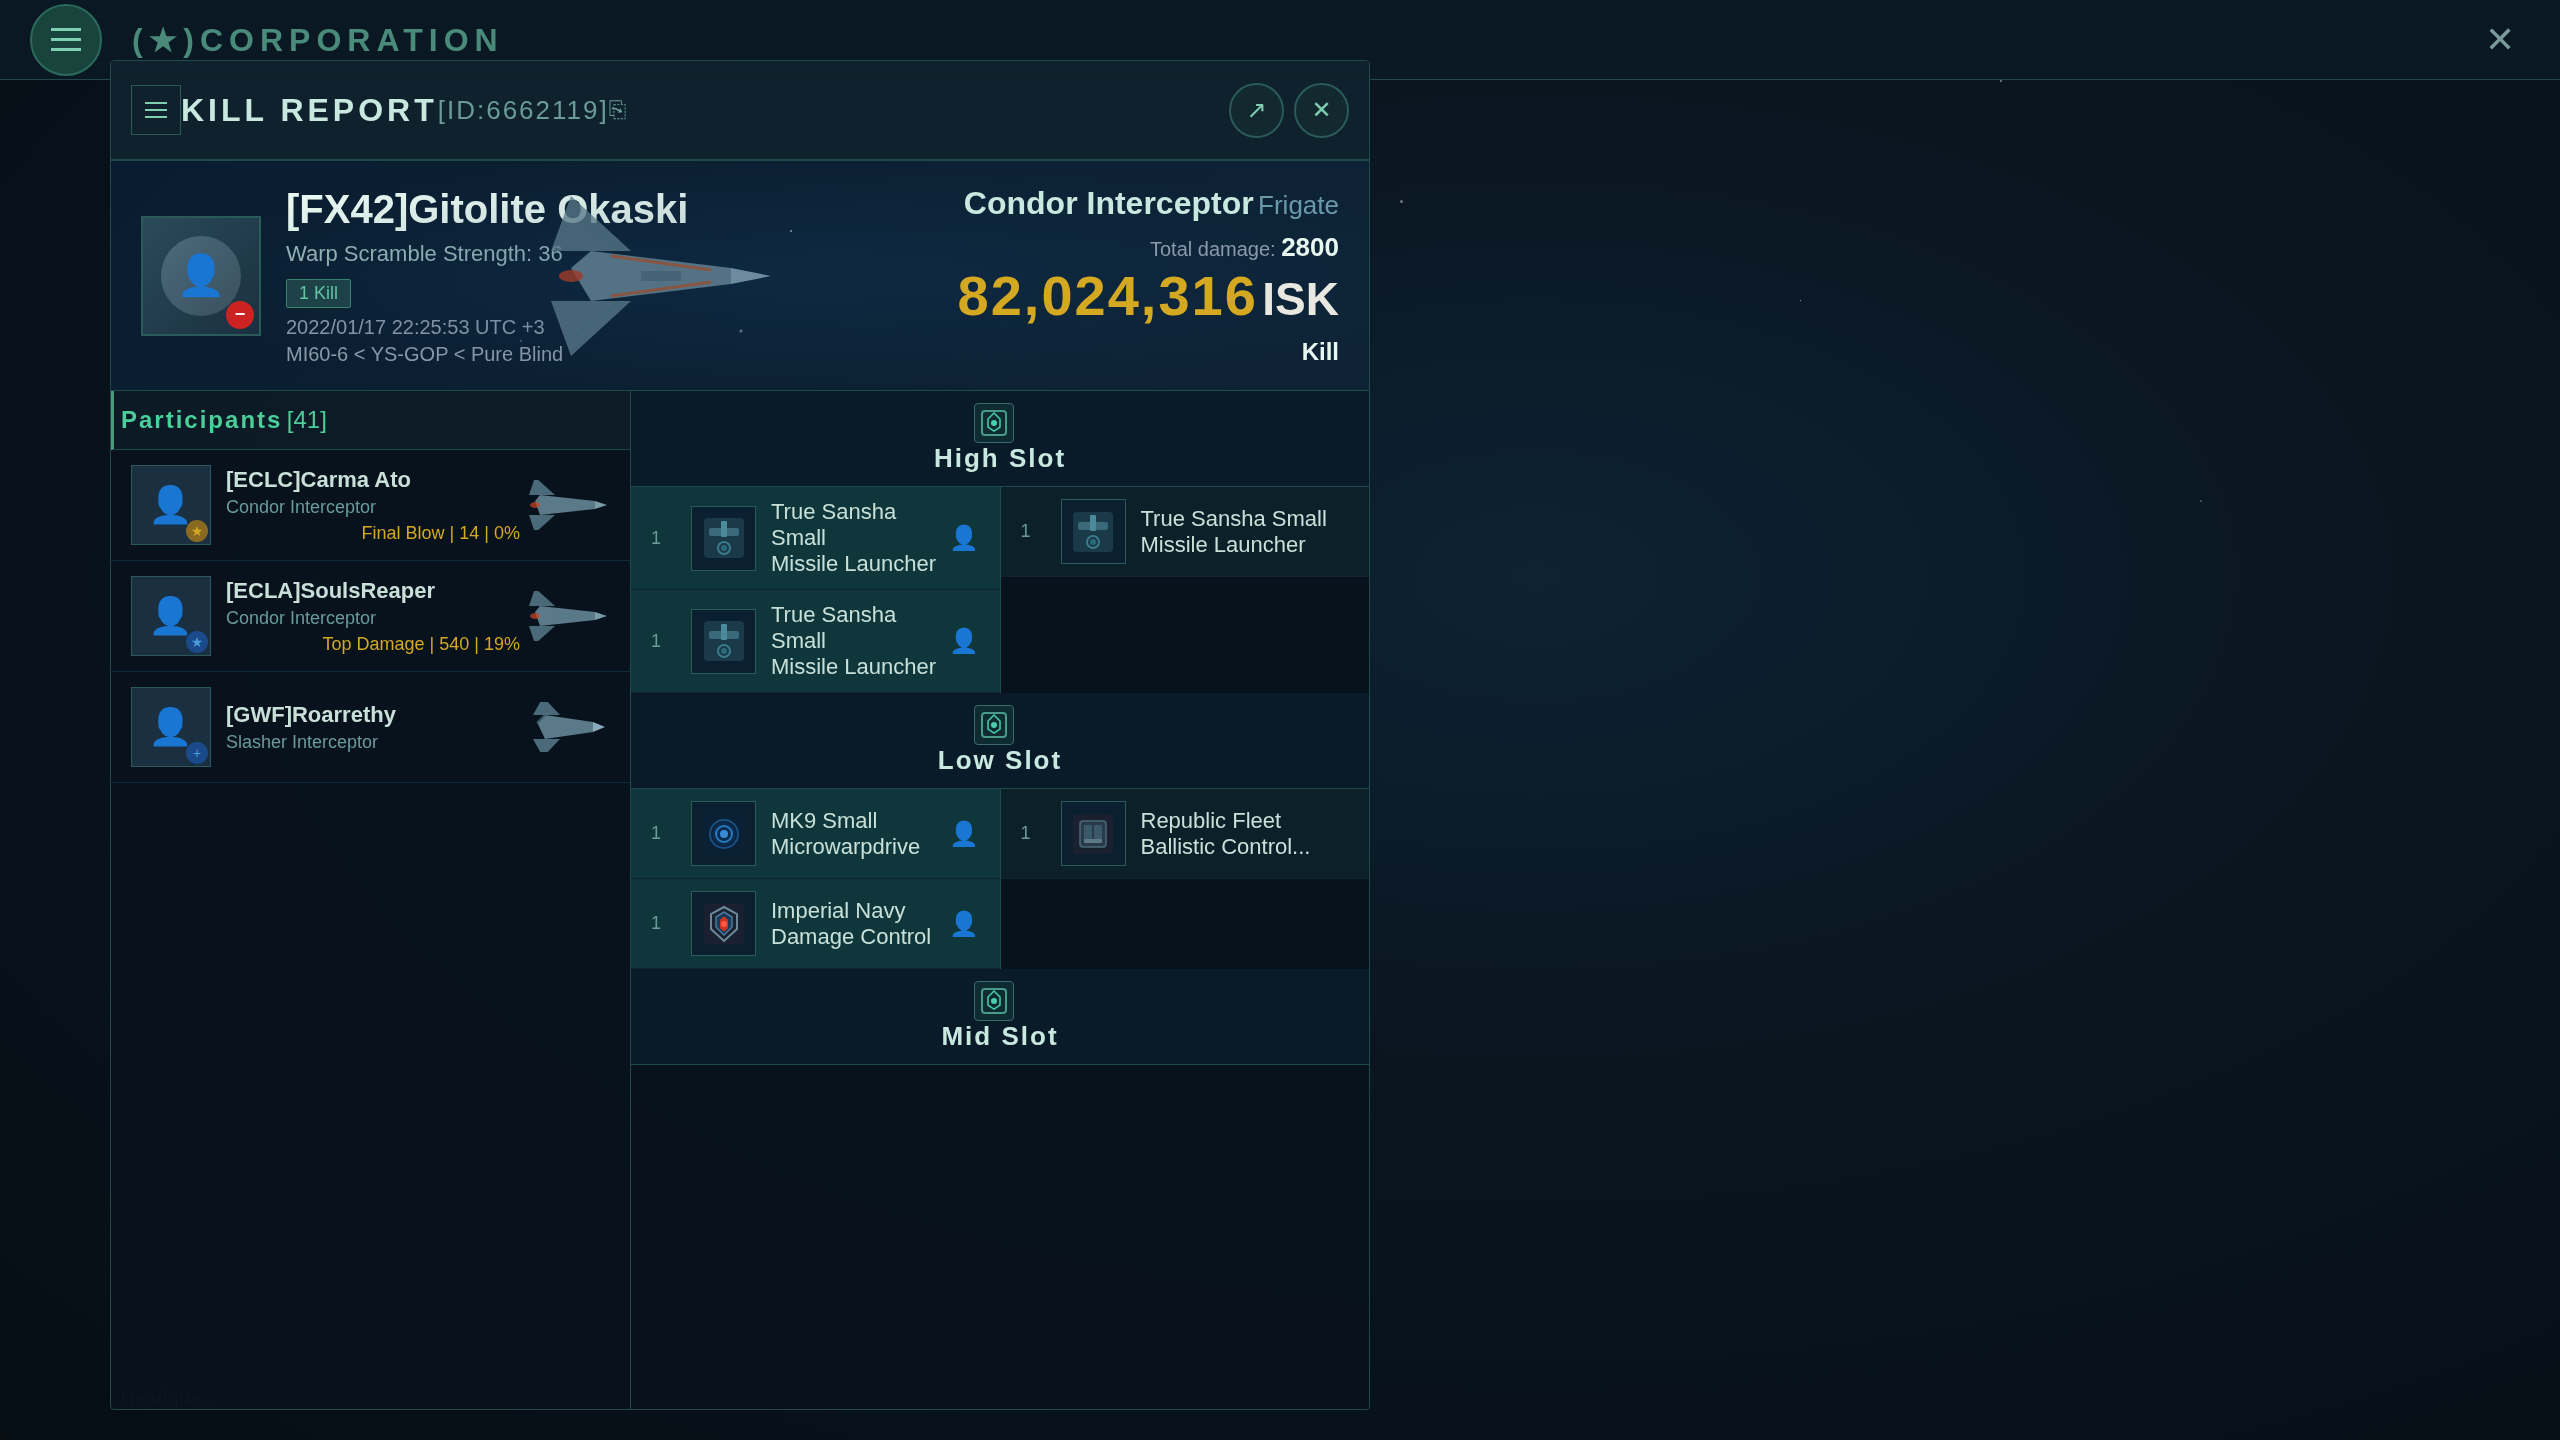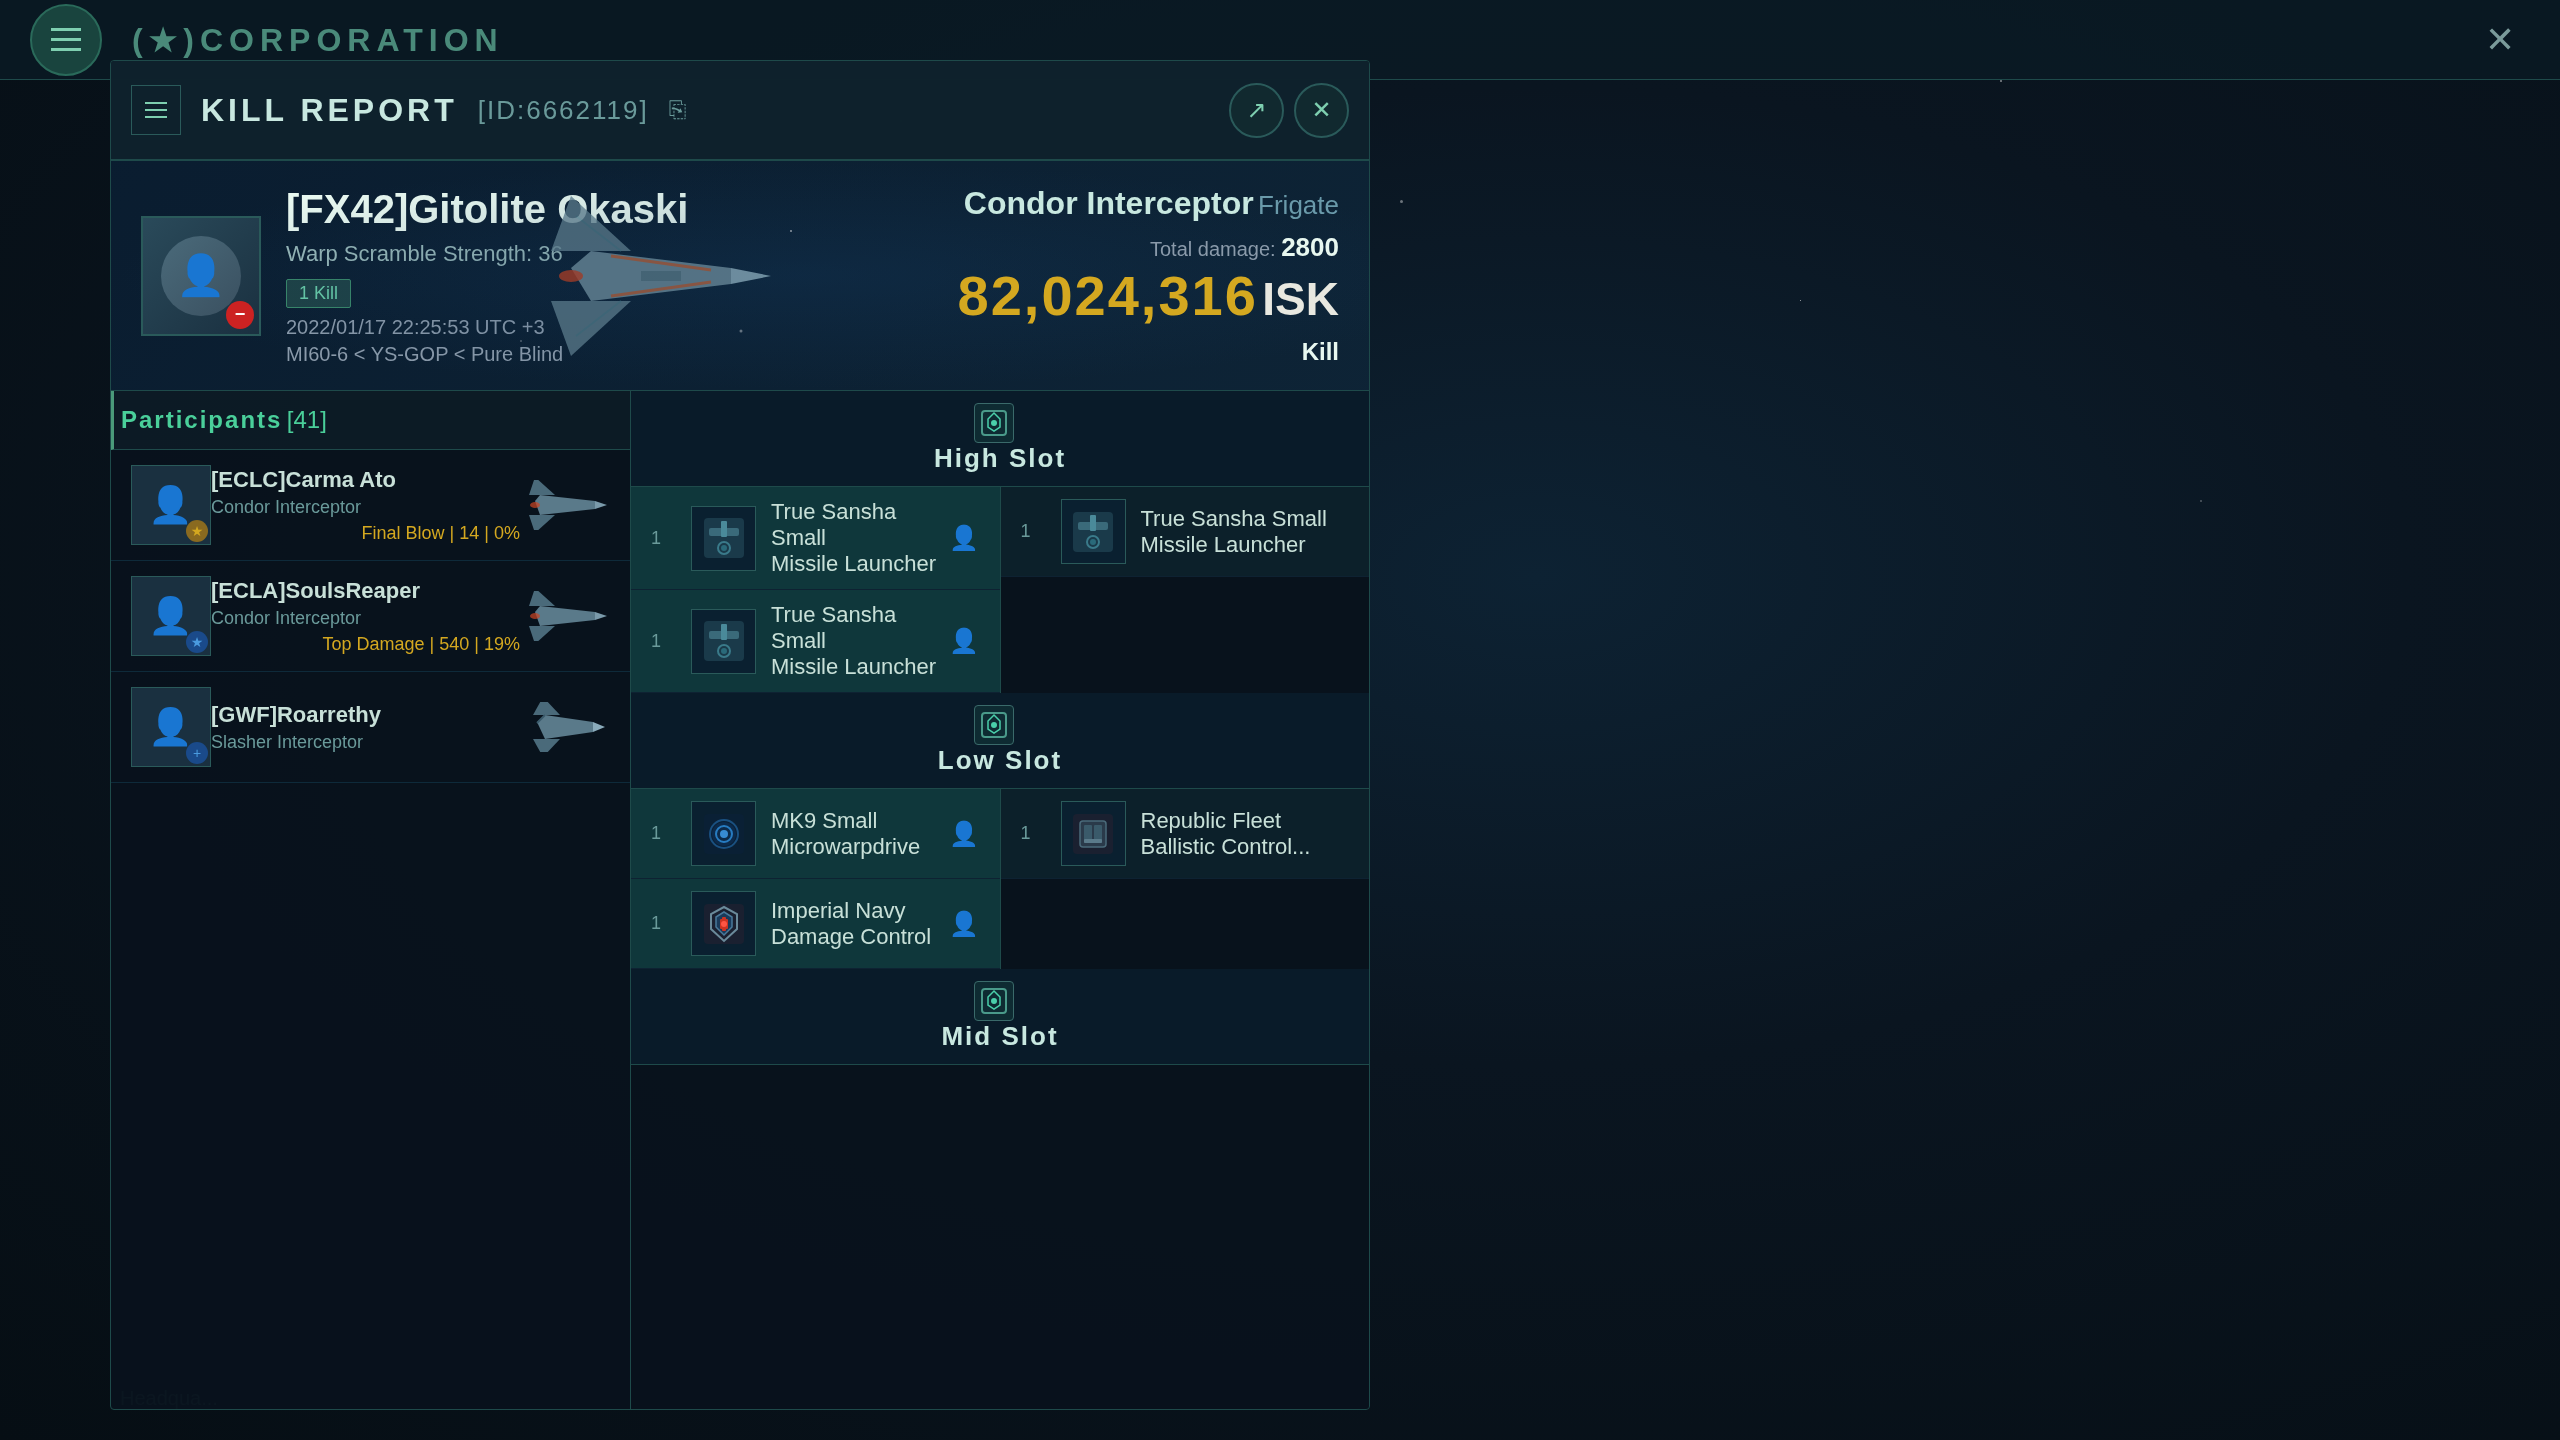--- a/index.html
+++ b/index.html
@@ -80,21 +80,20 @@
     }
 
     
     .panel-header {
       height: 100px;
       background: rgba(15,35,45,0.95);
       border-bottom: 2px solid #1e4a4a;
       display: flex;
       align-items: center;
       padding: 0 20px;
-      gap: 20px;
     }
 
     .panel-hamburger {
       width: 50px; height: 50px;
       border: 1px solid #2a5a5a;
       display: flex; align-items: center; justify-content: center;
       cursor: pointer;
     }
 
     .panel-hamburger-icon {
@@ -372,20 +371,21 @@
       width: 22px; height: 22px;
       border-radius: 50%;
       display: flex; align-items: center; justify-content: center;
       font-size: 14px;
     }
 
     .corp-badge.gold { background: #8a6a20; color: #d4a820; }
     .corp-badge.blue { background: #1a4a8a; color: #4a9adf; }
 
     .participant-info {
+      margin-left: 15px;
       flex: 1;
     }
 
     .participant-name {
       color: #c8e0d8;
       font-size: 22px;
       font-weight: bold;
     }
 
     .participant-ship {

